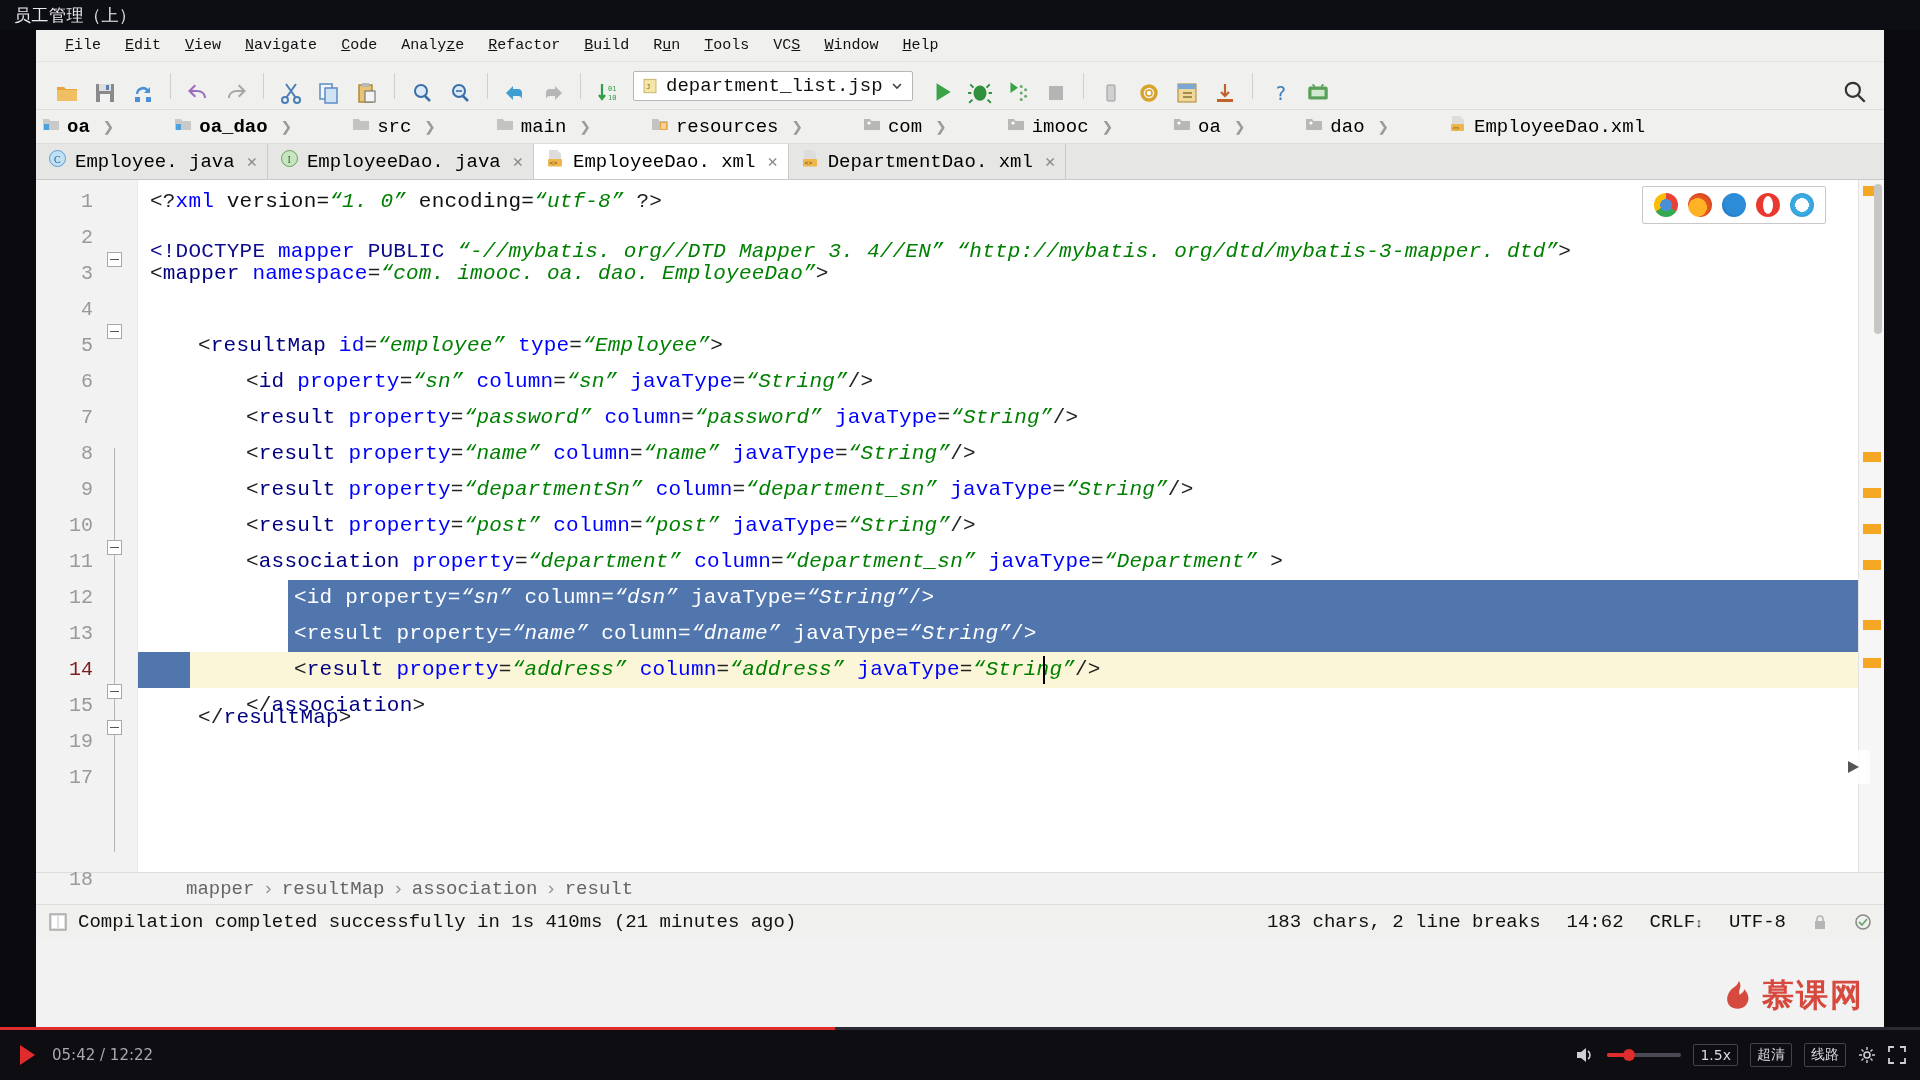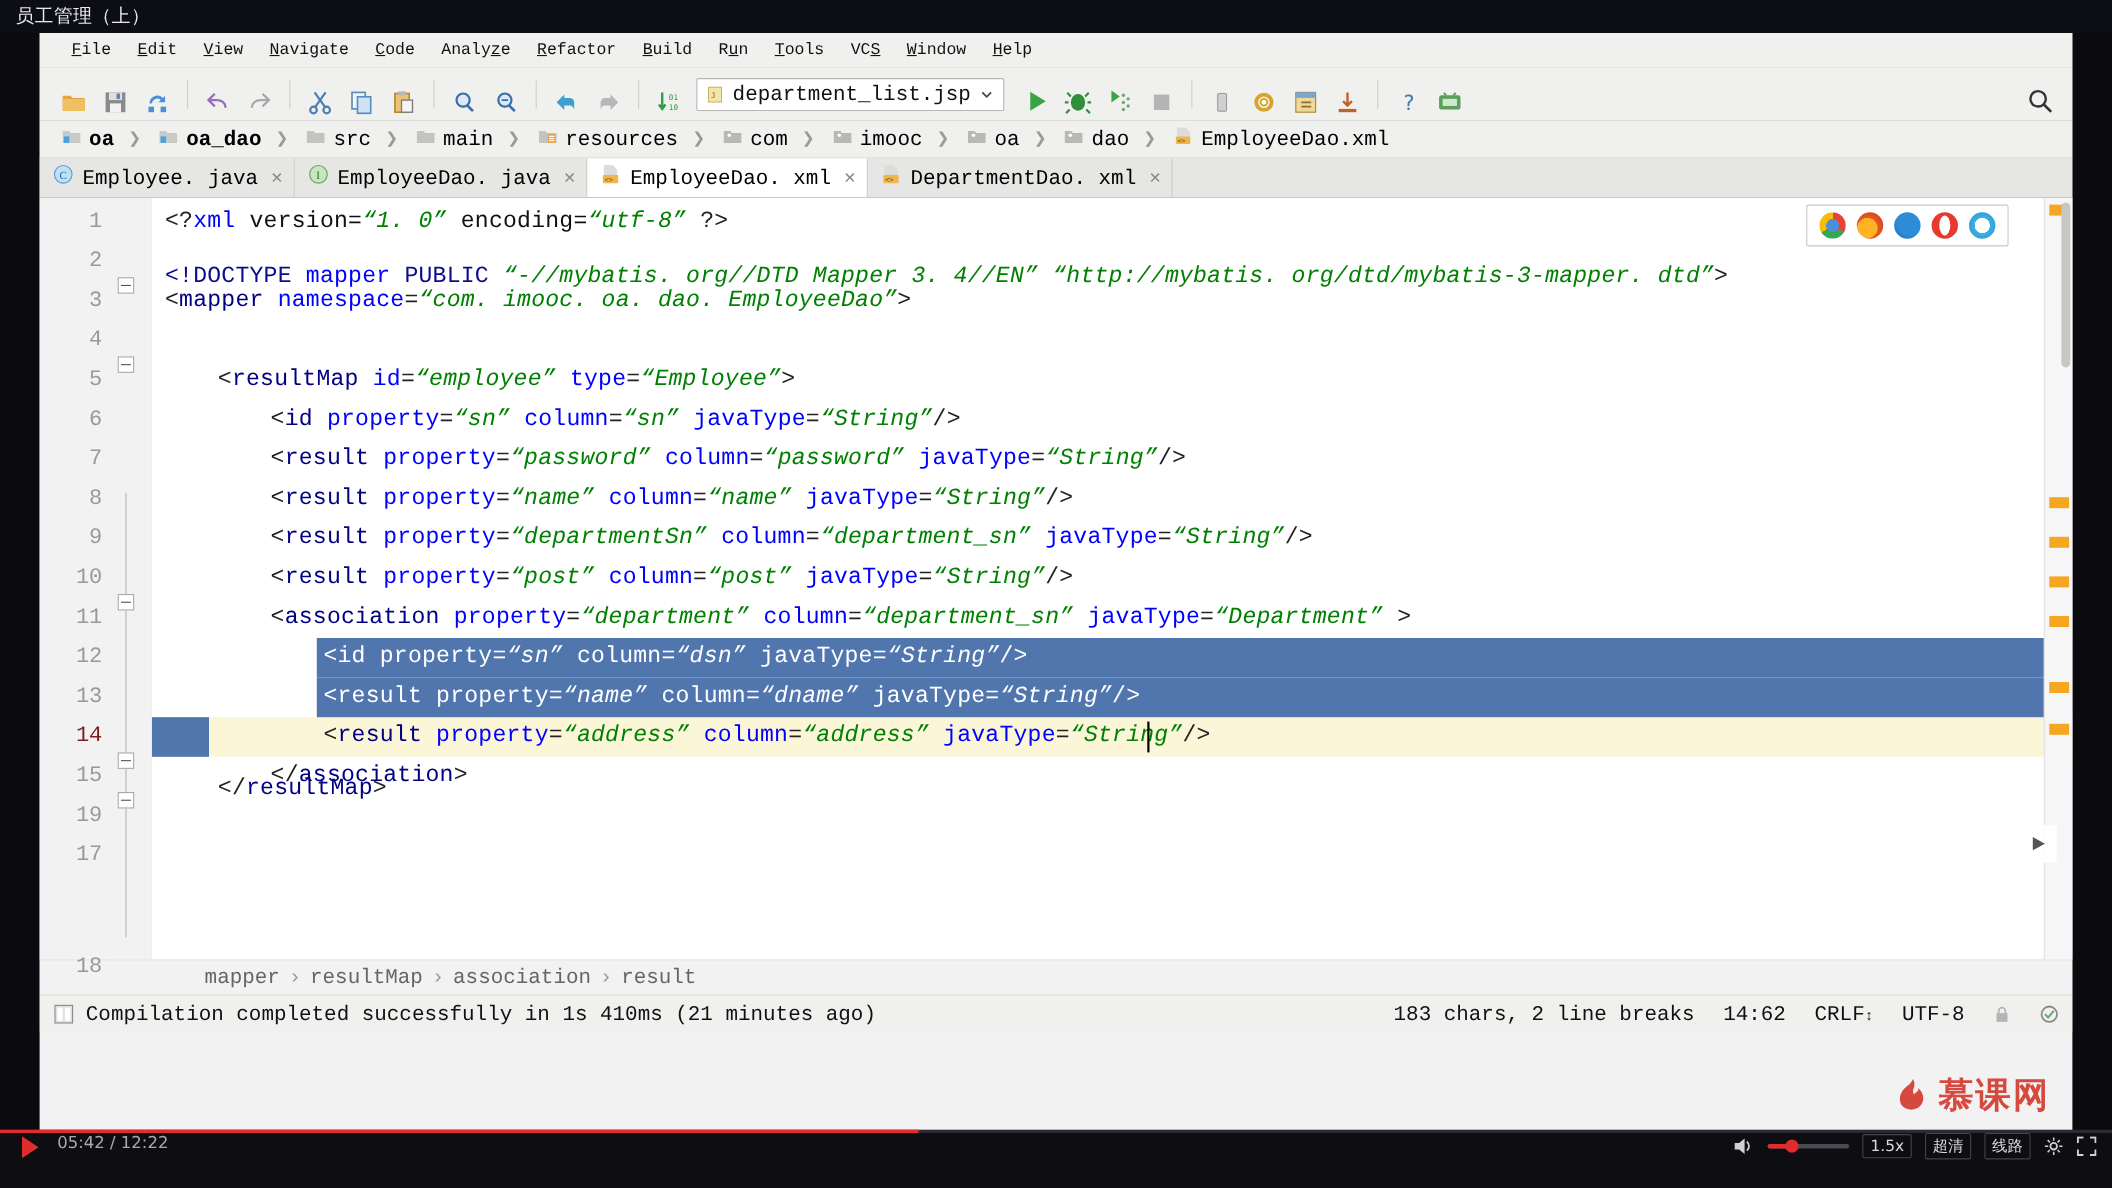--- a/index.html
+++ b/index.html
@@ -40,21 +40,21 @@
 
   
   #run-config { height: 30px; min-width: 220px; background: #fff; border: 1px solid #b6b6b4;
                 display: flex; align-items: center; gap: 7px; padding: 0 8px 0 7px; margin-left: 6px;
                 border-radius: 2px; }
   #run-config .rc-label { font-size: 19px; font-family: "Liberation Mono", monospace;
                           white-space: nowrap; color: #111; }
 
   
   #crumbs { height: 34px; background: #f0f0ef; display: flex; align-items: center;
-            padding-left: 14px; border-bottom: 1px solid #dcdcda; }
+            padding-left: 0; border-bottom: 1px solid #dcdcda; gap: 44px; }
   .crumb { display: flex; align-items: center; gap: 7px; padding: 0 10px 0 6px; height: 34px;
            font-size: 19px; font-family: "Liberation Mono", monospace; position: relative; }
   .crumb .sep { color: #9a9a98; font-size: 19px; margin-left: 6px; }
   .crumb.bold .ctext { font-weight: bold; }
 
   
   #tabs { height: 36px; background: #e6e6e4; display: flex; align-items: stretch;
           border-bottom: 1px solid #c9c9c7; }
   .tab { display: flex; align-items: center; gap: 8px; padding: 0 10px 0 12px;
          font-size: 19px; font-family: "Liberation Mono", monospace;
@@ -124,21 +124,21 @@
   #watermark .wm-text { color: #d43b2f; font-size: 32px; font-weight: bold;
                         font-family: "DejaVu Sans", sans-serif; letter-spacing: 2px; }
 
   
   #side-play { position: absolute; right: 14px; bottom: 88px; width: 34px; height: 34px;
                background: rgba(255,255,255,.85); border-radius: 3px;
                display: flex; align-items: center; justify-content: center; }
 
   
   #video-controls { position: absolute; left: 0; bottom: 0; width: 1920px; height: 50px;
-                    background: #0d0d12; display: flex; align-items: flex-start; padding: 0 14px; }
+                    background: #0d0d12; display: flex; align-items: center; padding: 0 14px; }
   #vc-play { width: 26px; height: 26px; display: flex; align-items: center; justify-content: center; }
   #vc-time { color: #a9a9b2; font-size: 15px; margin-left: 12px;
              font-family: "DejaVu Sans", sans-serif; }
   .vc-right { margin-left: auto; display: flex; align-items: center; gap: 12px; }
   .vc-chip { color: #d8d8de; font-size: 14px; border: 1px solid #43434c; border-radius: 2px;
              padding: 2px 6px; font-family: "DejaVu Sans", sans-serif; }
   #vol-track { width: 74px; height: 4px; background: #4a4a54; border-radius: 2px; position: relative; }
   #vol-fill { position: absolute; left: 0; top: 0; height: 4px; width: 22px; background: #e02c2c;
               border-radius: 2px; }
   #vol-knob { position: absolute; left: 16px; top: -4px; width: 12px; height: 12px;

